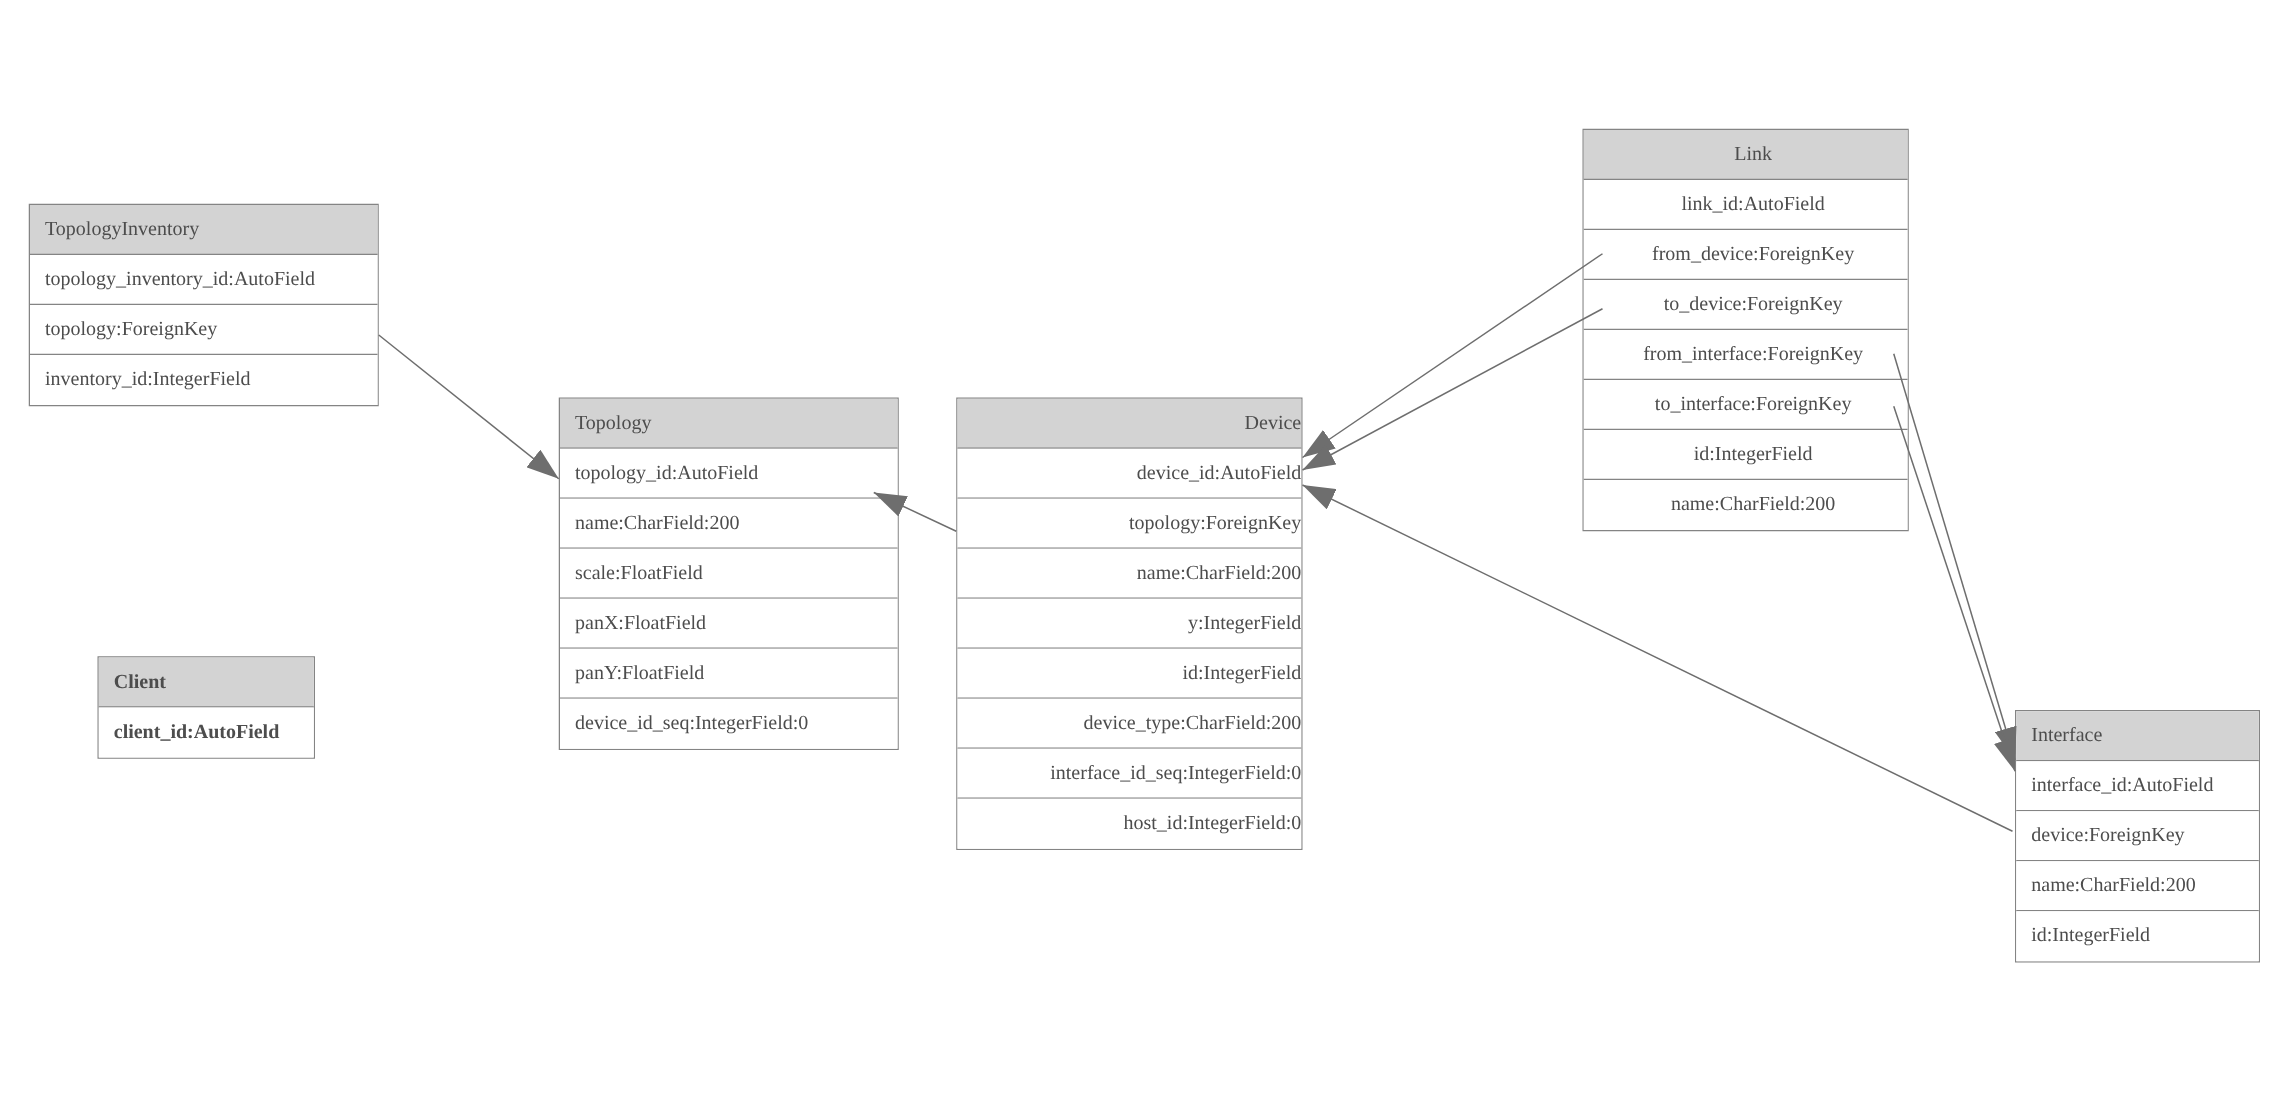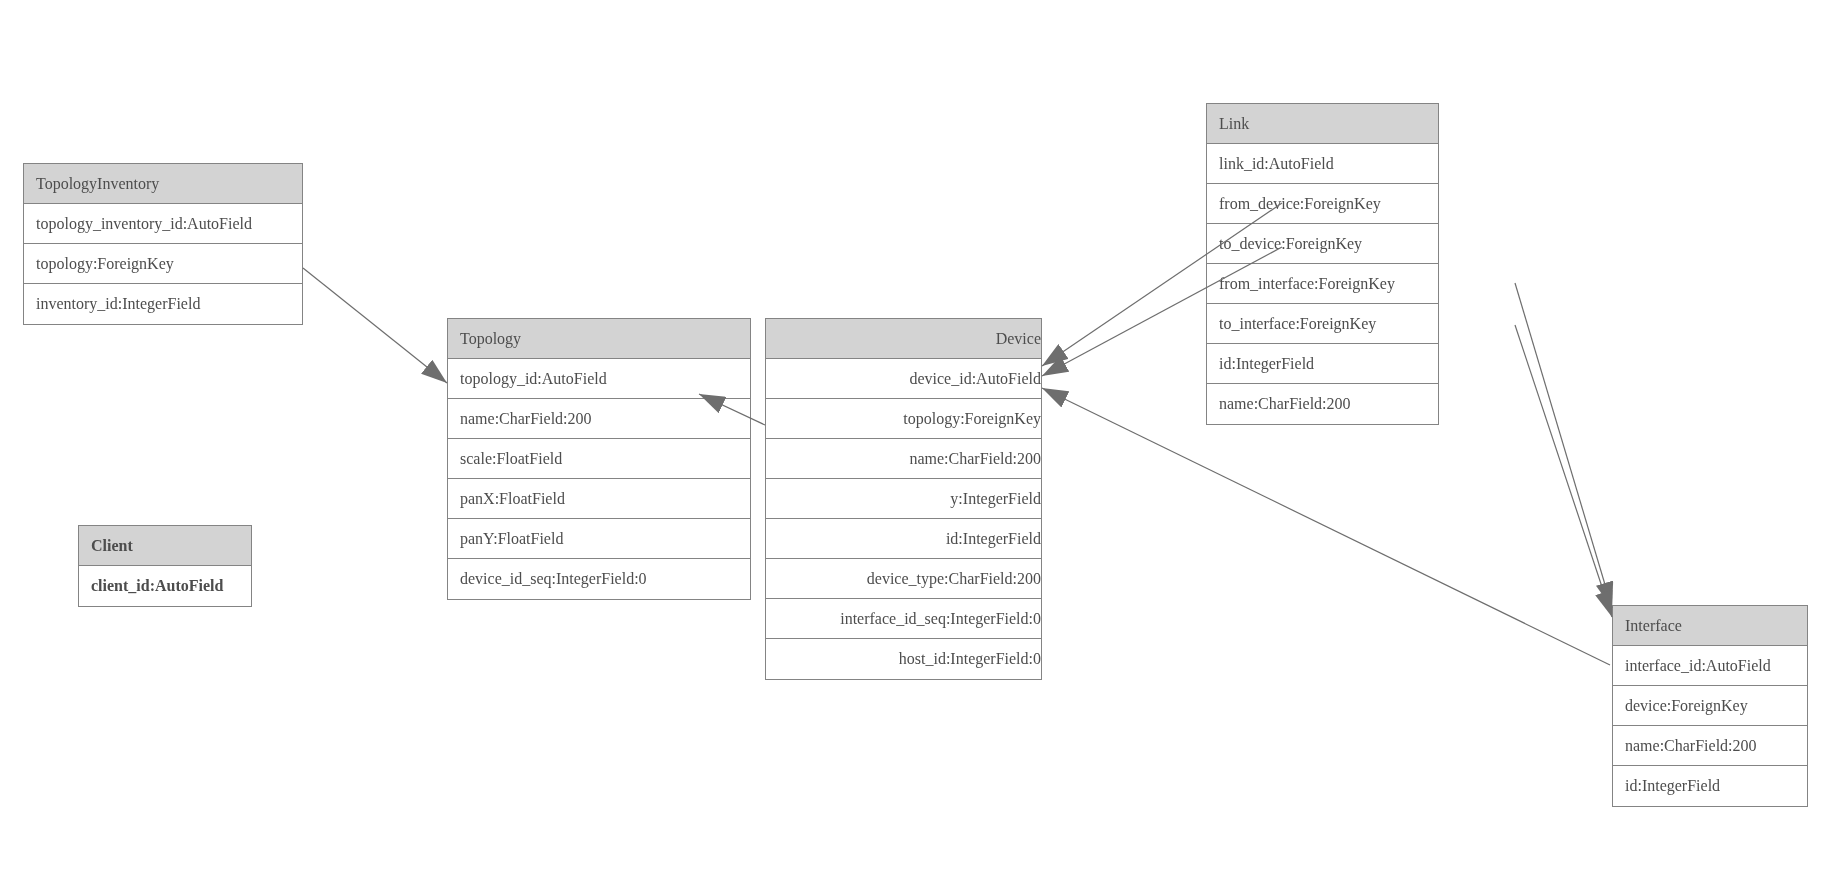--- a/index.html
+++ b/index.html
@@ -79,21 +79,21 @@
       <line x1="1610" y1="665" x2="1042" y2="388" class="edge-line" marker-end="url(#arrow)"></line>
       <line x1="1515" y1="283" x2="1612" y2="608" class="edge-line" marker-end="url(#arrow)"></line>
       <line x1="1515" y1="325" x2="1612" y2="617" class="edge-line" marker-end="url(#arrow)"></line>
     </svg>
 <div class="entity" style="left: 23px; top: 163px; width: 280px;">
       <div class="entity-header">TopologyInventory</div>
       <div class="entity-row">topology_inventory_id:AutoField</div>
       <div class="entity-row">topology:ForeignKey</div>
       <div class="entity-row">inventory_id:IntegerField</div>
     </div>
-    <div class="entity" style="left: 447px; top: 318px; width: 304px;">
+    <div class="entity" style="left: 447px; top: 318px; width: 272px;">
       <div class="entity-header">Topology</div>
       <div class="entity-row">topology_id:AutoField</div>
       <div class="entity-row">name:CharField:200</div>
       <div class="entity-row">scale:FloatField</div>
       <div class="entity-row">panX:FloatField</div>
       <div class="entity-row">panY:FloatField</div>
       <div class="entity-row">device_id_seq:IntegerField:0</div>
     </div>
     <div class="entity" style="left: 78px; top: 525px; width: 174px; font-weight: bold;">
       <div class="entity-header">Client</div>
@@ -103,30 +103,30 @@
       <div class="entity-header">Device</div>
       <div class="entity-row">device_id:AutoField</div>
       <div class="entity-row">topology:ForeignKey</div>
       <div class="entity-row">name:CharField:200</div>
       <div class="entity-row">y:IntegerField</div>
       <div class="entity-row">id:IntegerField</div>
       <div class="entity-row">device_type:CharField:200</div>
       <div class="entity-row">interface_id_seq:IntegerField:0</div>
       <div class="entity-row">host_id:IntegerField:0</div>
     </div>
-    <div class="entity" style="left: 1206px; top: 103px; width: 233px;">
+    <div class="entity" style="left: 1266px; top: 103px; width: 261px; text-align: center;">
       <div class="entity-header">Link</div>
       <div class="entity-row">link_id:AutoField</div>
       <div class="entity-row">from_device:ForeignKey</div>
       <div class="entity-row">to_device:ForeignKey</div>
       <div class="entity-row">from_interface:ForeignKey</div>
       <div class="entity-row">to_interface:ForeignKey</div>
       <div class="entity-row">id:IntegerField</div>
       <div class="entity-row">name:CharField:200</div>
     </div>
-    <div class="entity" style="left: 1612px; top: 568px; width: 196px; margin-top: 37px;">
+    <div class="entity" style="left: 1612px; top: 568px; width: 196px;">
       <div class="entity-header">Interface</div>
       <div class="entity-row">interface_id:AutoField</div>
       <div class="entity-row">device:ForeignKey</div>
       <div class="entity-row">name:CharField:200</div>
       <div class="entity-row">id:IntegerField</div>
     </div>
   </div>
 
 </body></html>

